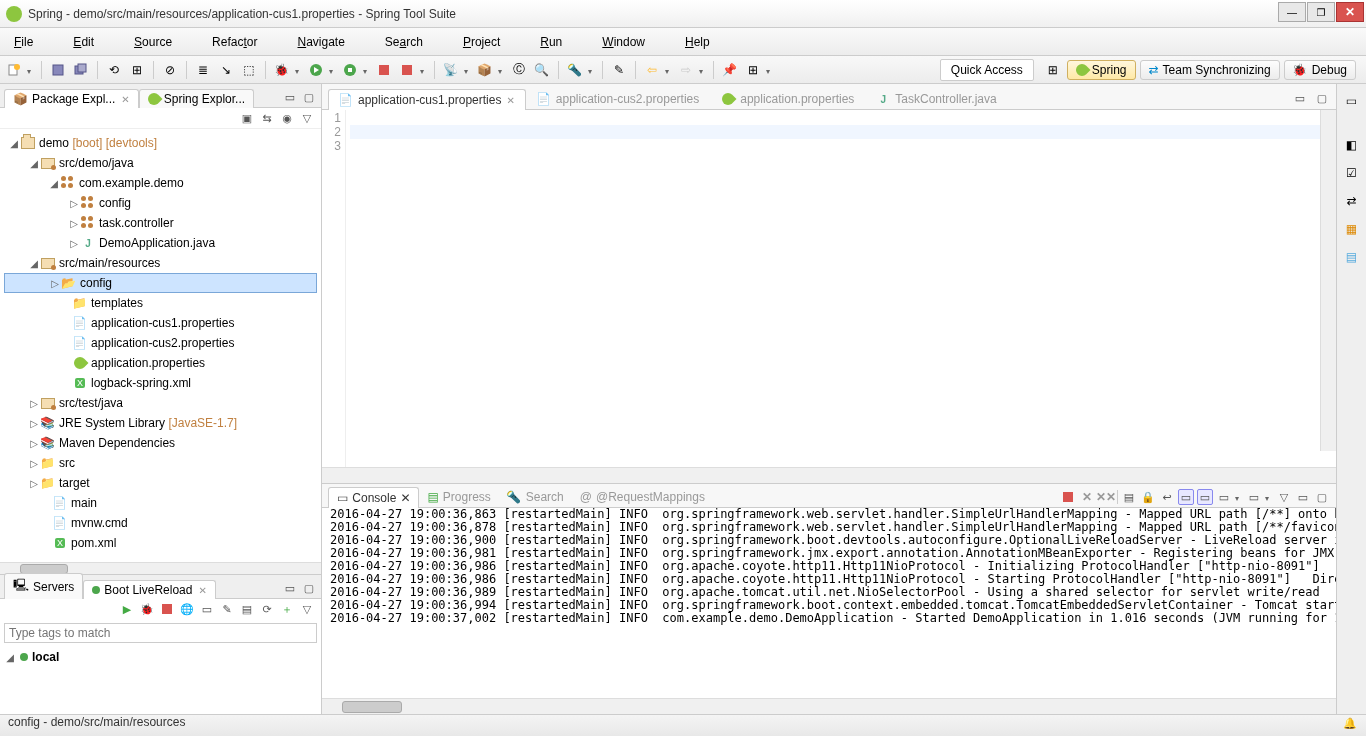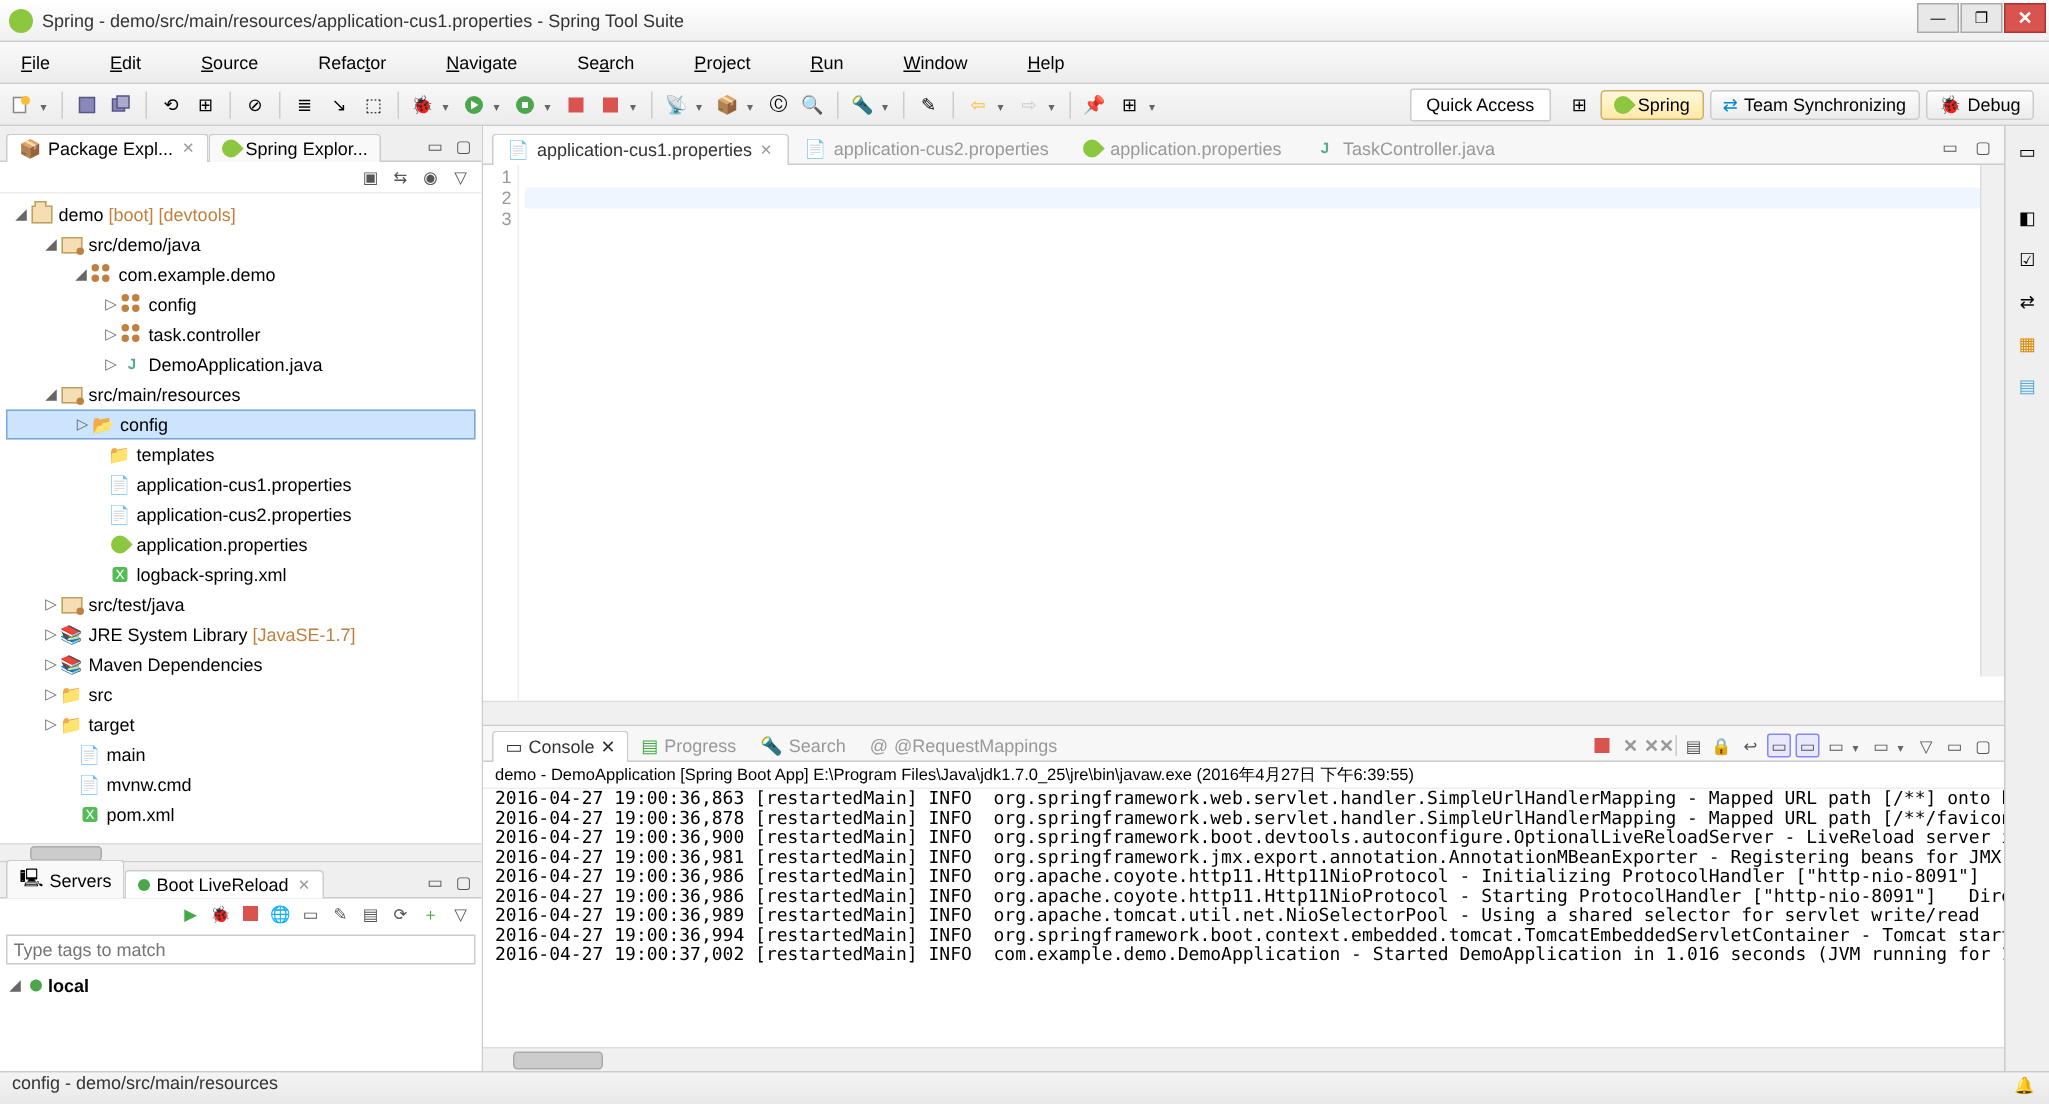--- a/index.html
+++ b/index.html
@@ -494,21 +494,20 @@
           <span class="mini-btn" style="border:1px solid #88e;background:#e8e8ff;">▭</span>
           <span class="mini-btn">▭</span>
             <span class="drop"></span>
           <span class="mini-btn">▭</span>
             <span class="drop"></span>
           <span class="mini-btn">▽</span>
           <span class="mini-btn">▭</span>
           <span class="mini-btn">▢</span>
         </div>
       </div>
-      <div class="console-desc">demo - DemoApplication [Spring Boot App] E:\Program Files\Java\jdk1.7.0_25\jre\bin\javaw.exe (2016年4月27日 下午6:39:55)</div>
       <div class="console-body" id="console-lines">2016-04-27 19:00:36,863 [restartedMain] INFO  org.springframework.web.servlet.handler.SimpleUrlHandlerMapping - Mapped URL path [/**] onto h
 2016-04-27 19:00:36,878 [restartedMain] INFO  org.springframework.web.servlet.handler.SimpleUrlHandlerMapping - Mapped URL path [/**/favicon
 2016-04-27 19:00:36,900 [restartedMain] INFO  org.springframework.boot.devtools.autoconfigure.OptionalLiveReloadServer - LiveReload server i
 2016-04-27 19:00:36,981 [restartedMain] INFO  org.springframework.jmx.export.annotation.AnnotationMBeanExporter - Registering beans for JMX 
 2016-04-27 19:00:36,986 [restartedMain] INFO  org.apache.coyote.http11.Http11NioProtocol - Initializing ProtocolHandler ["http-nio-8091"]   D
 2016-04-27 19:00:36,986 [restartedMain] INFO  org.apache.coyote.http11.Http11NioProtocol - Starting ProtocolHandler ["http-nio-8091"]   Direc
 2016-04-27 19:00:36,989 [restartedMain] INFO  org.apache.tomcat.util.net.NioSelectorPool - Using a shared selector for servlet write/read   D
 2016-04-27 19:00:36,994 [restartedMain] INFO  org.springframework.boot.context.embedded.tomcat.TomcatEmbeddedServletContainer - Tomcat start
 2016-04-27 19:00:37,002 [restartedMain] INFO  com.example.demo.DemoApplication - Started DemoApplication in 1.016 seconds (JVM running for 1</div>
       <div class="console-hscroll">

